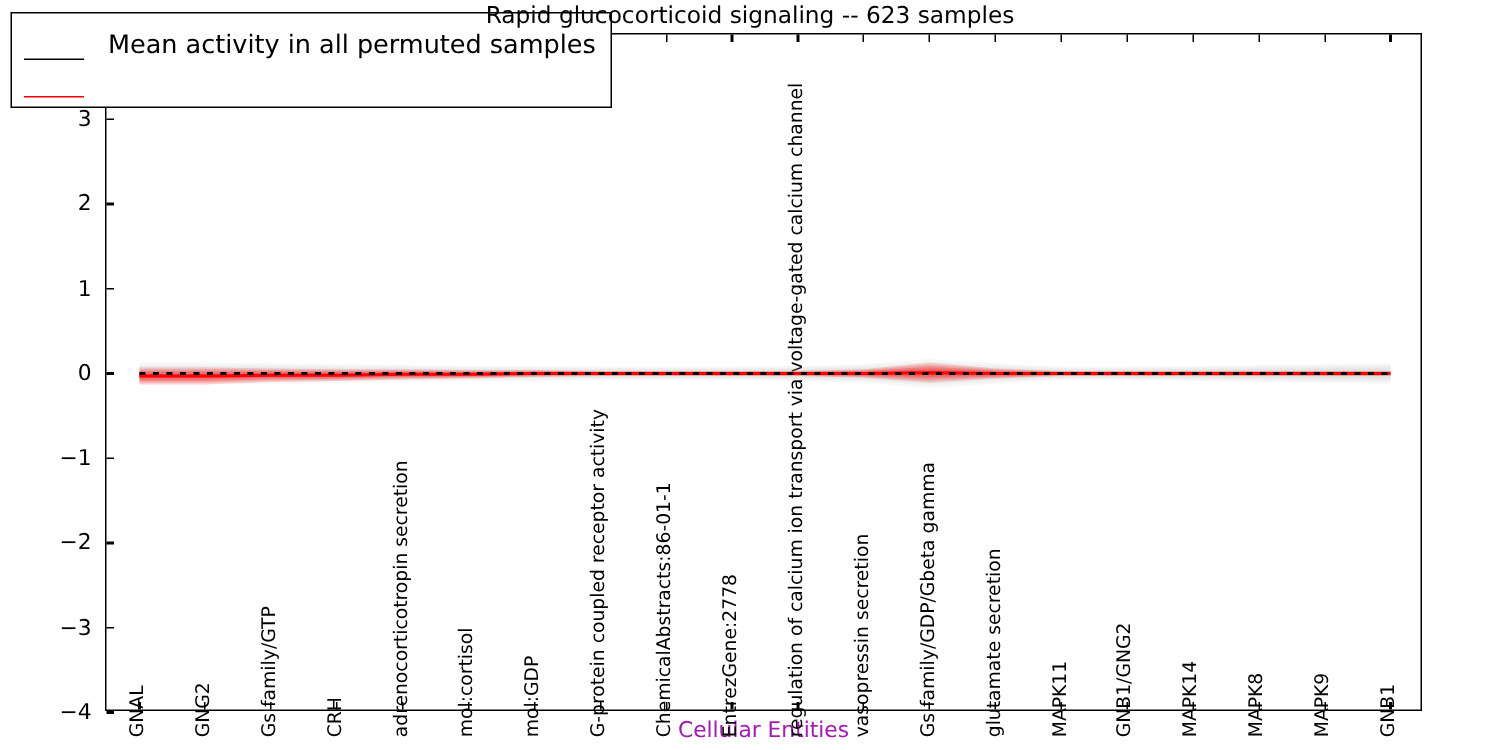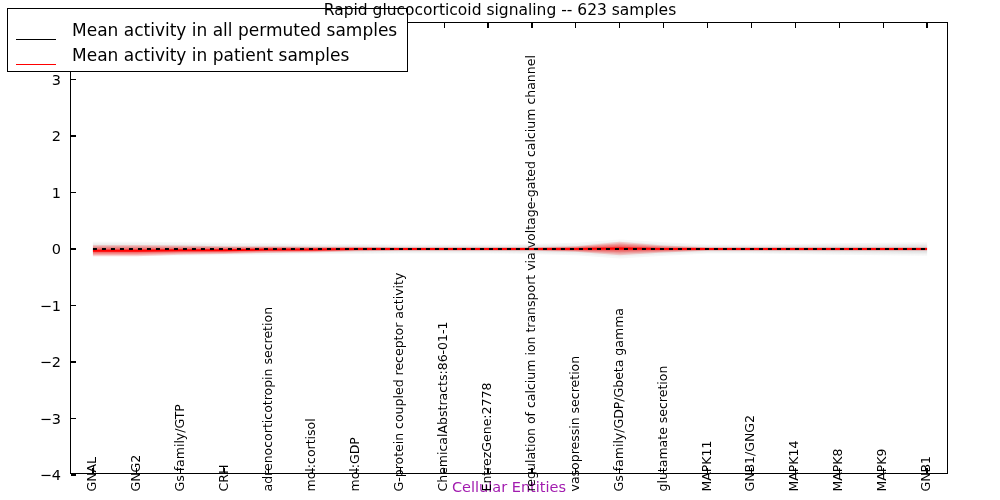--- a/index.html
+++ b/index.html
@@ -224,17 +224,16 @@
       </svg>
     </div>
 
   <div class="legend-box" id="legend">
       <div class="legend-row">
         <span class="legend-swatch" style="border-top-color: rgb(0, 0, 0);"></span>
         <span class="legend-text">Mean activity in all permuted samples</span>
       </div>
       <div class="legend-row">
         <span class="legend-swatch" style="border-top-color: rgb(255, 0, 0);"></span>
-        <span class="legend-text">Mean activity in patient samples</span>
       </div>
     </div>
 
 </div>
 
 </body></html>

